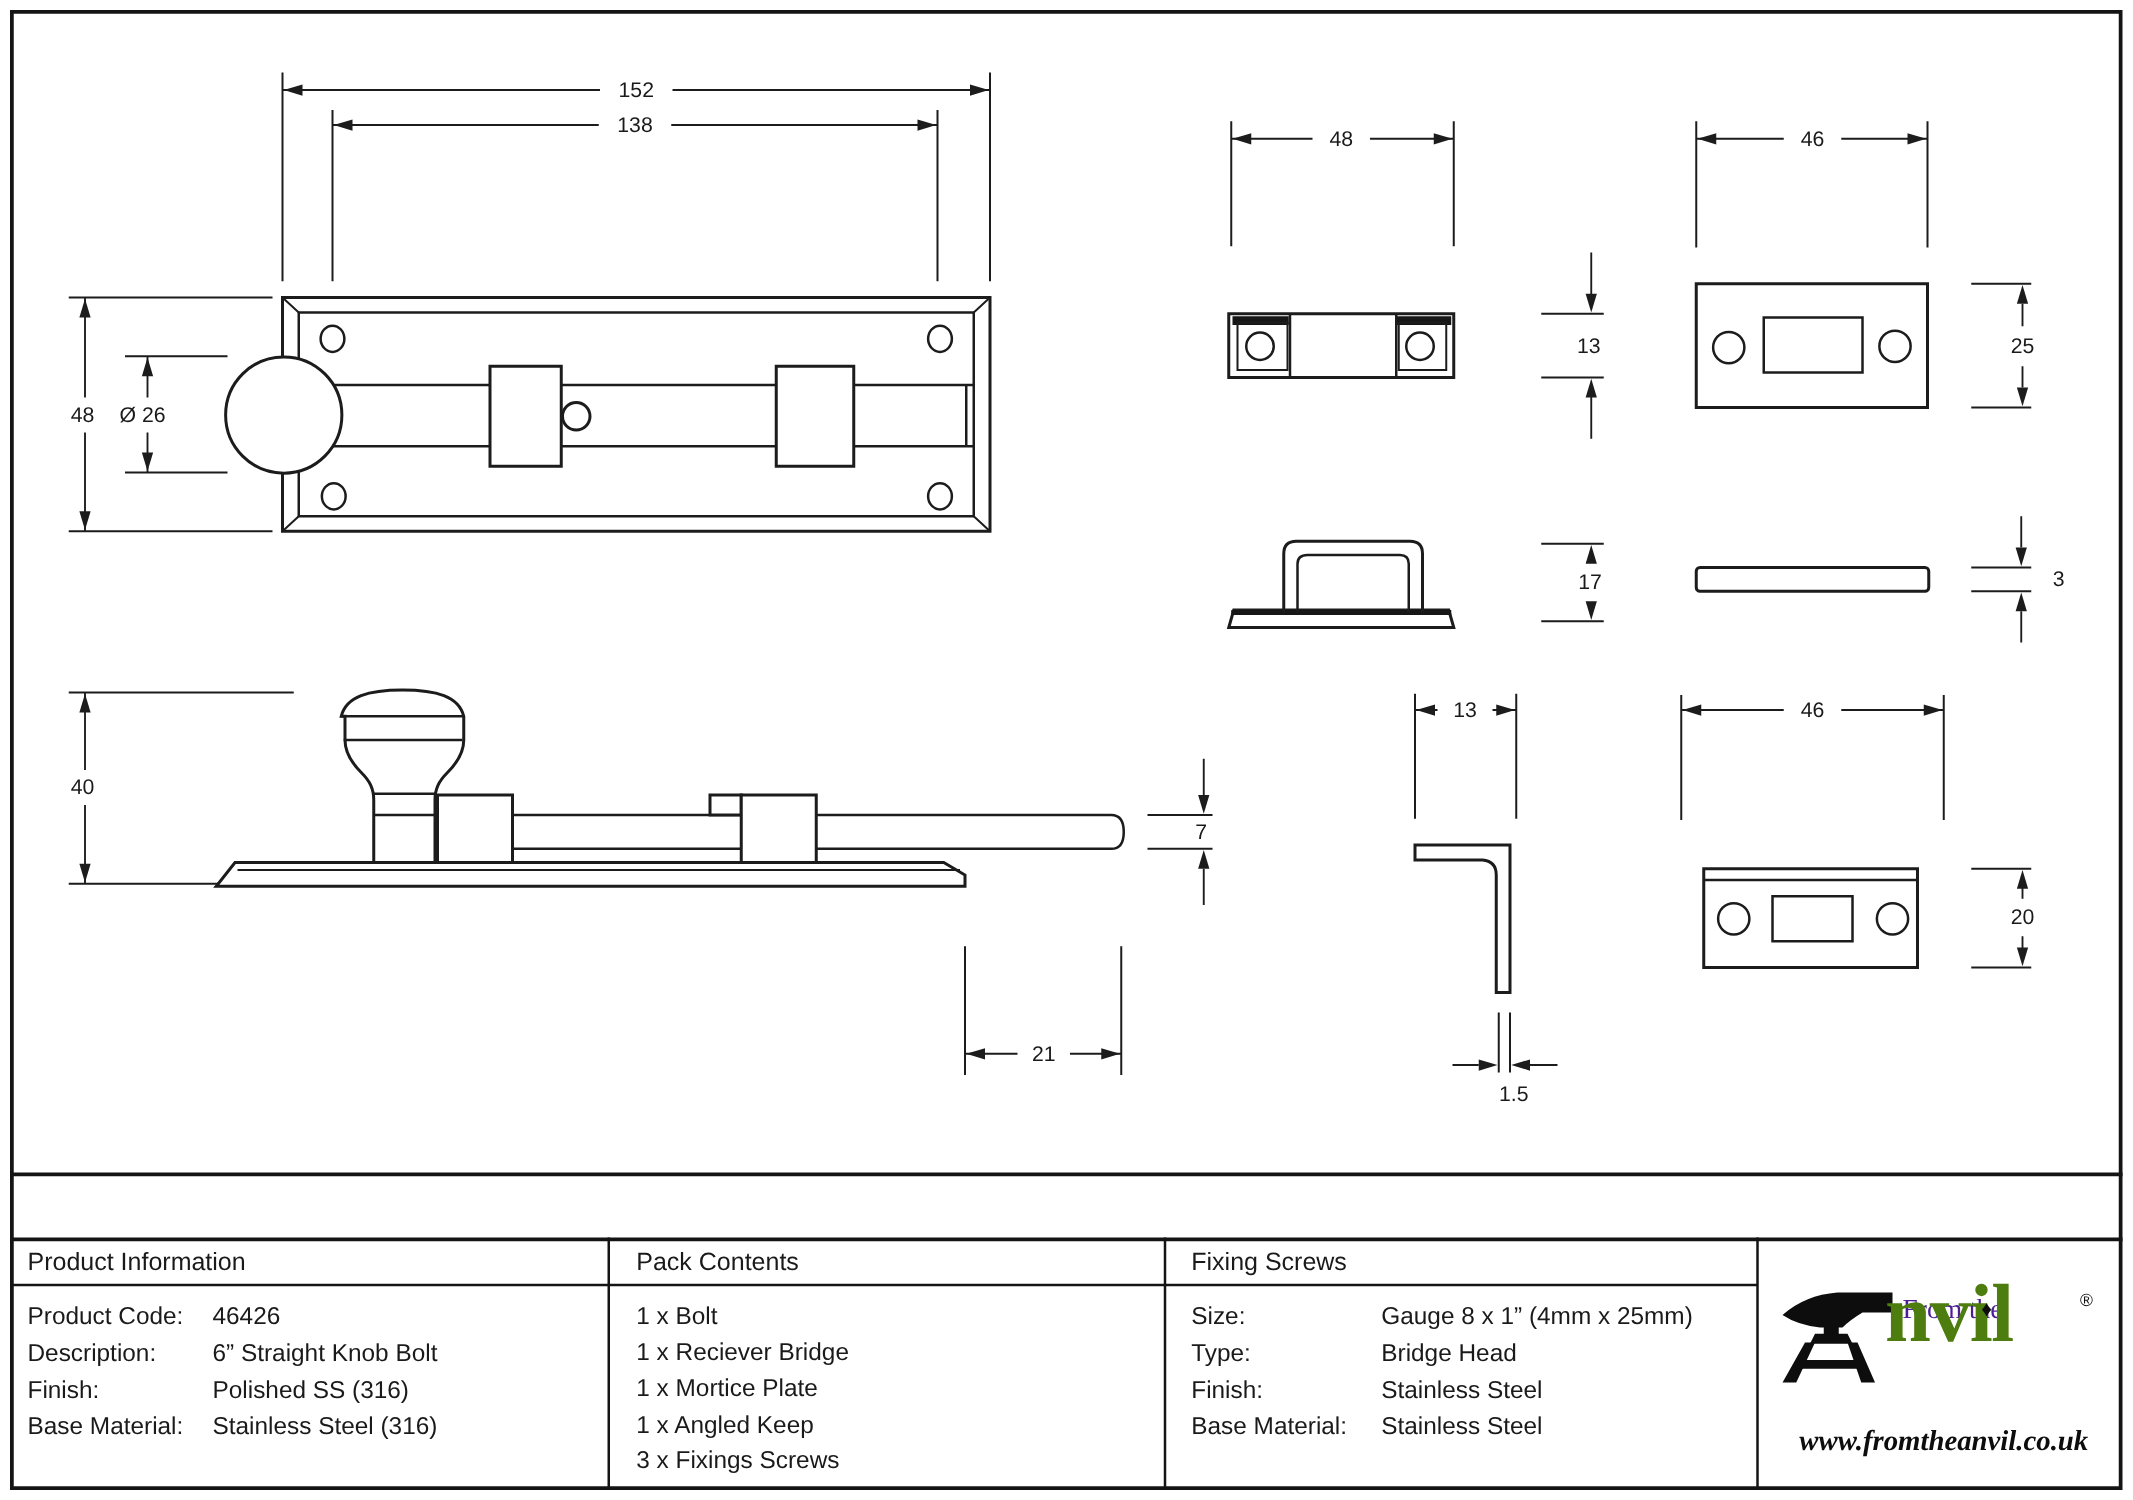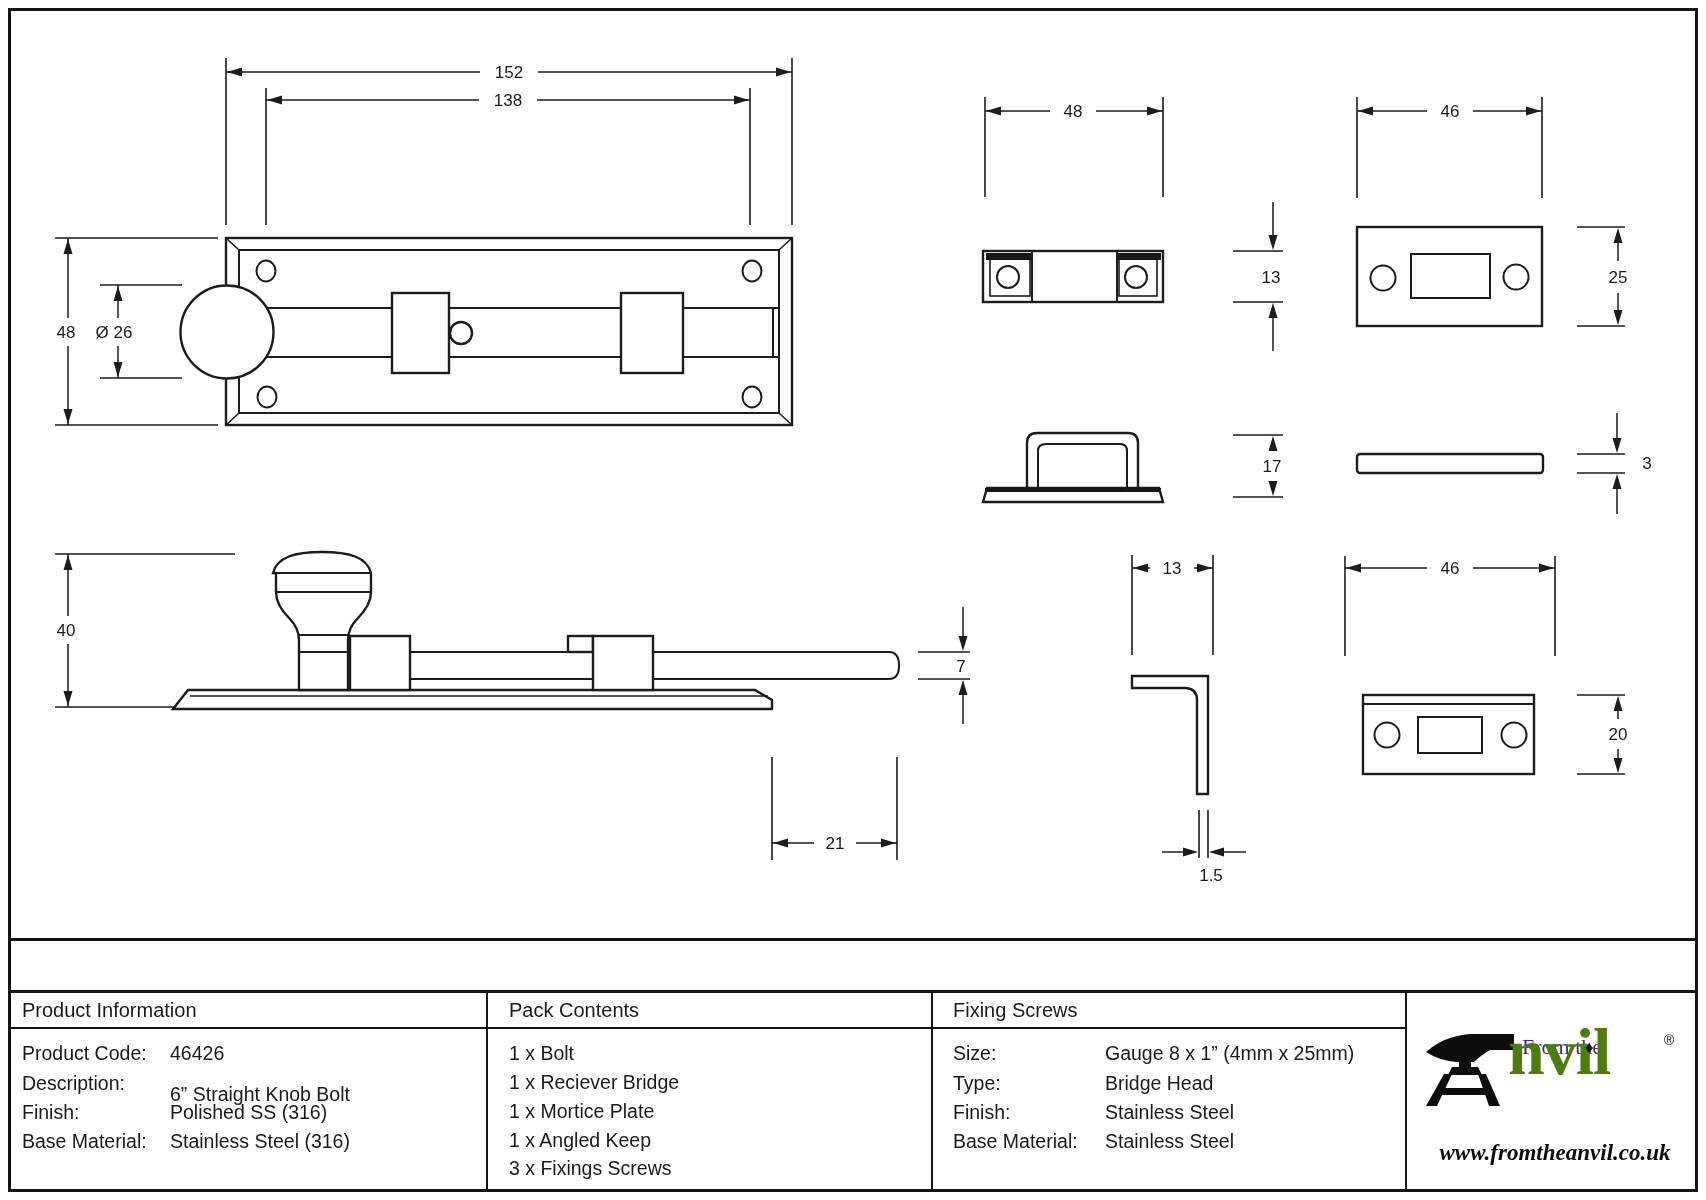--- a/index.html
+++ b/index.html
@@ -235,21 +235,21 @@
   <div class="abs vline" style="left:1405px;top:990px;width:2px;height:202px;"></div>
   <div class="abs hline" style="left:8px;top:1027px;width:1398px;height:2px;"></div>
 
   <div class="abs hdr" style="left:22px;">Product Information</div>
   <div class="abs hdr" style="left:509px;">Pack Contents</div>
   <div class="abs hdr" style="left:953px;">Fixing Screws</div>
 
   <div class="abs cell" style="left:22px;top:1040px;">Product Code:</div>
   <div class="abs cell" style="left:170px;top:1040px;">46426</div>
   <div class="abs cell" style="left:22px;top:1070px;">Description:</div>
-  <div class="abs cell" style="left:170px;top:1070px;margin-top:11px;">6” Straight Knob Bolt</div>
+  <div class="abs cell" style="left:170px;top:1070px;">6” Straight Knob Bolt</div>
   <div class="abs cell" style="left:22px;top:1099px;">Finish:</div>
   <div class="abs cell" style="left:170px;top:1099px;">Polished SS (316)</div>
   <div class="abs cell" style="left:22px;top:1128px;">Base Material:</div>
   <div class="abs cell" style="left:170px;top:1128px;">Stainless Steel (316)</div>
 
   <div class="abs cell" style="left:509px;top:1040px;">1 x Bolt</div>
   <div class="abs cell" style="left:509px;top:1069px;">1 x Reciever Bridge</div>
   <div class="abs cell" style="left:509px;top:1098px;">1 x Mortice Plate</div>
   <div class="abs cell" style="left:509px;top:1127px;">1 x Angled Keep</div>
   <div class="abs cell" style="left:509px;top:1155px;">3 x Fixings Screws</div>

